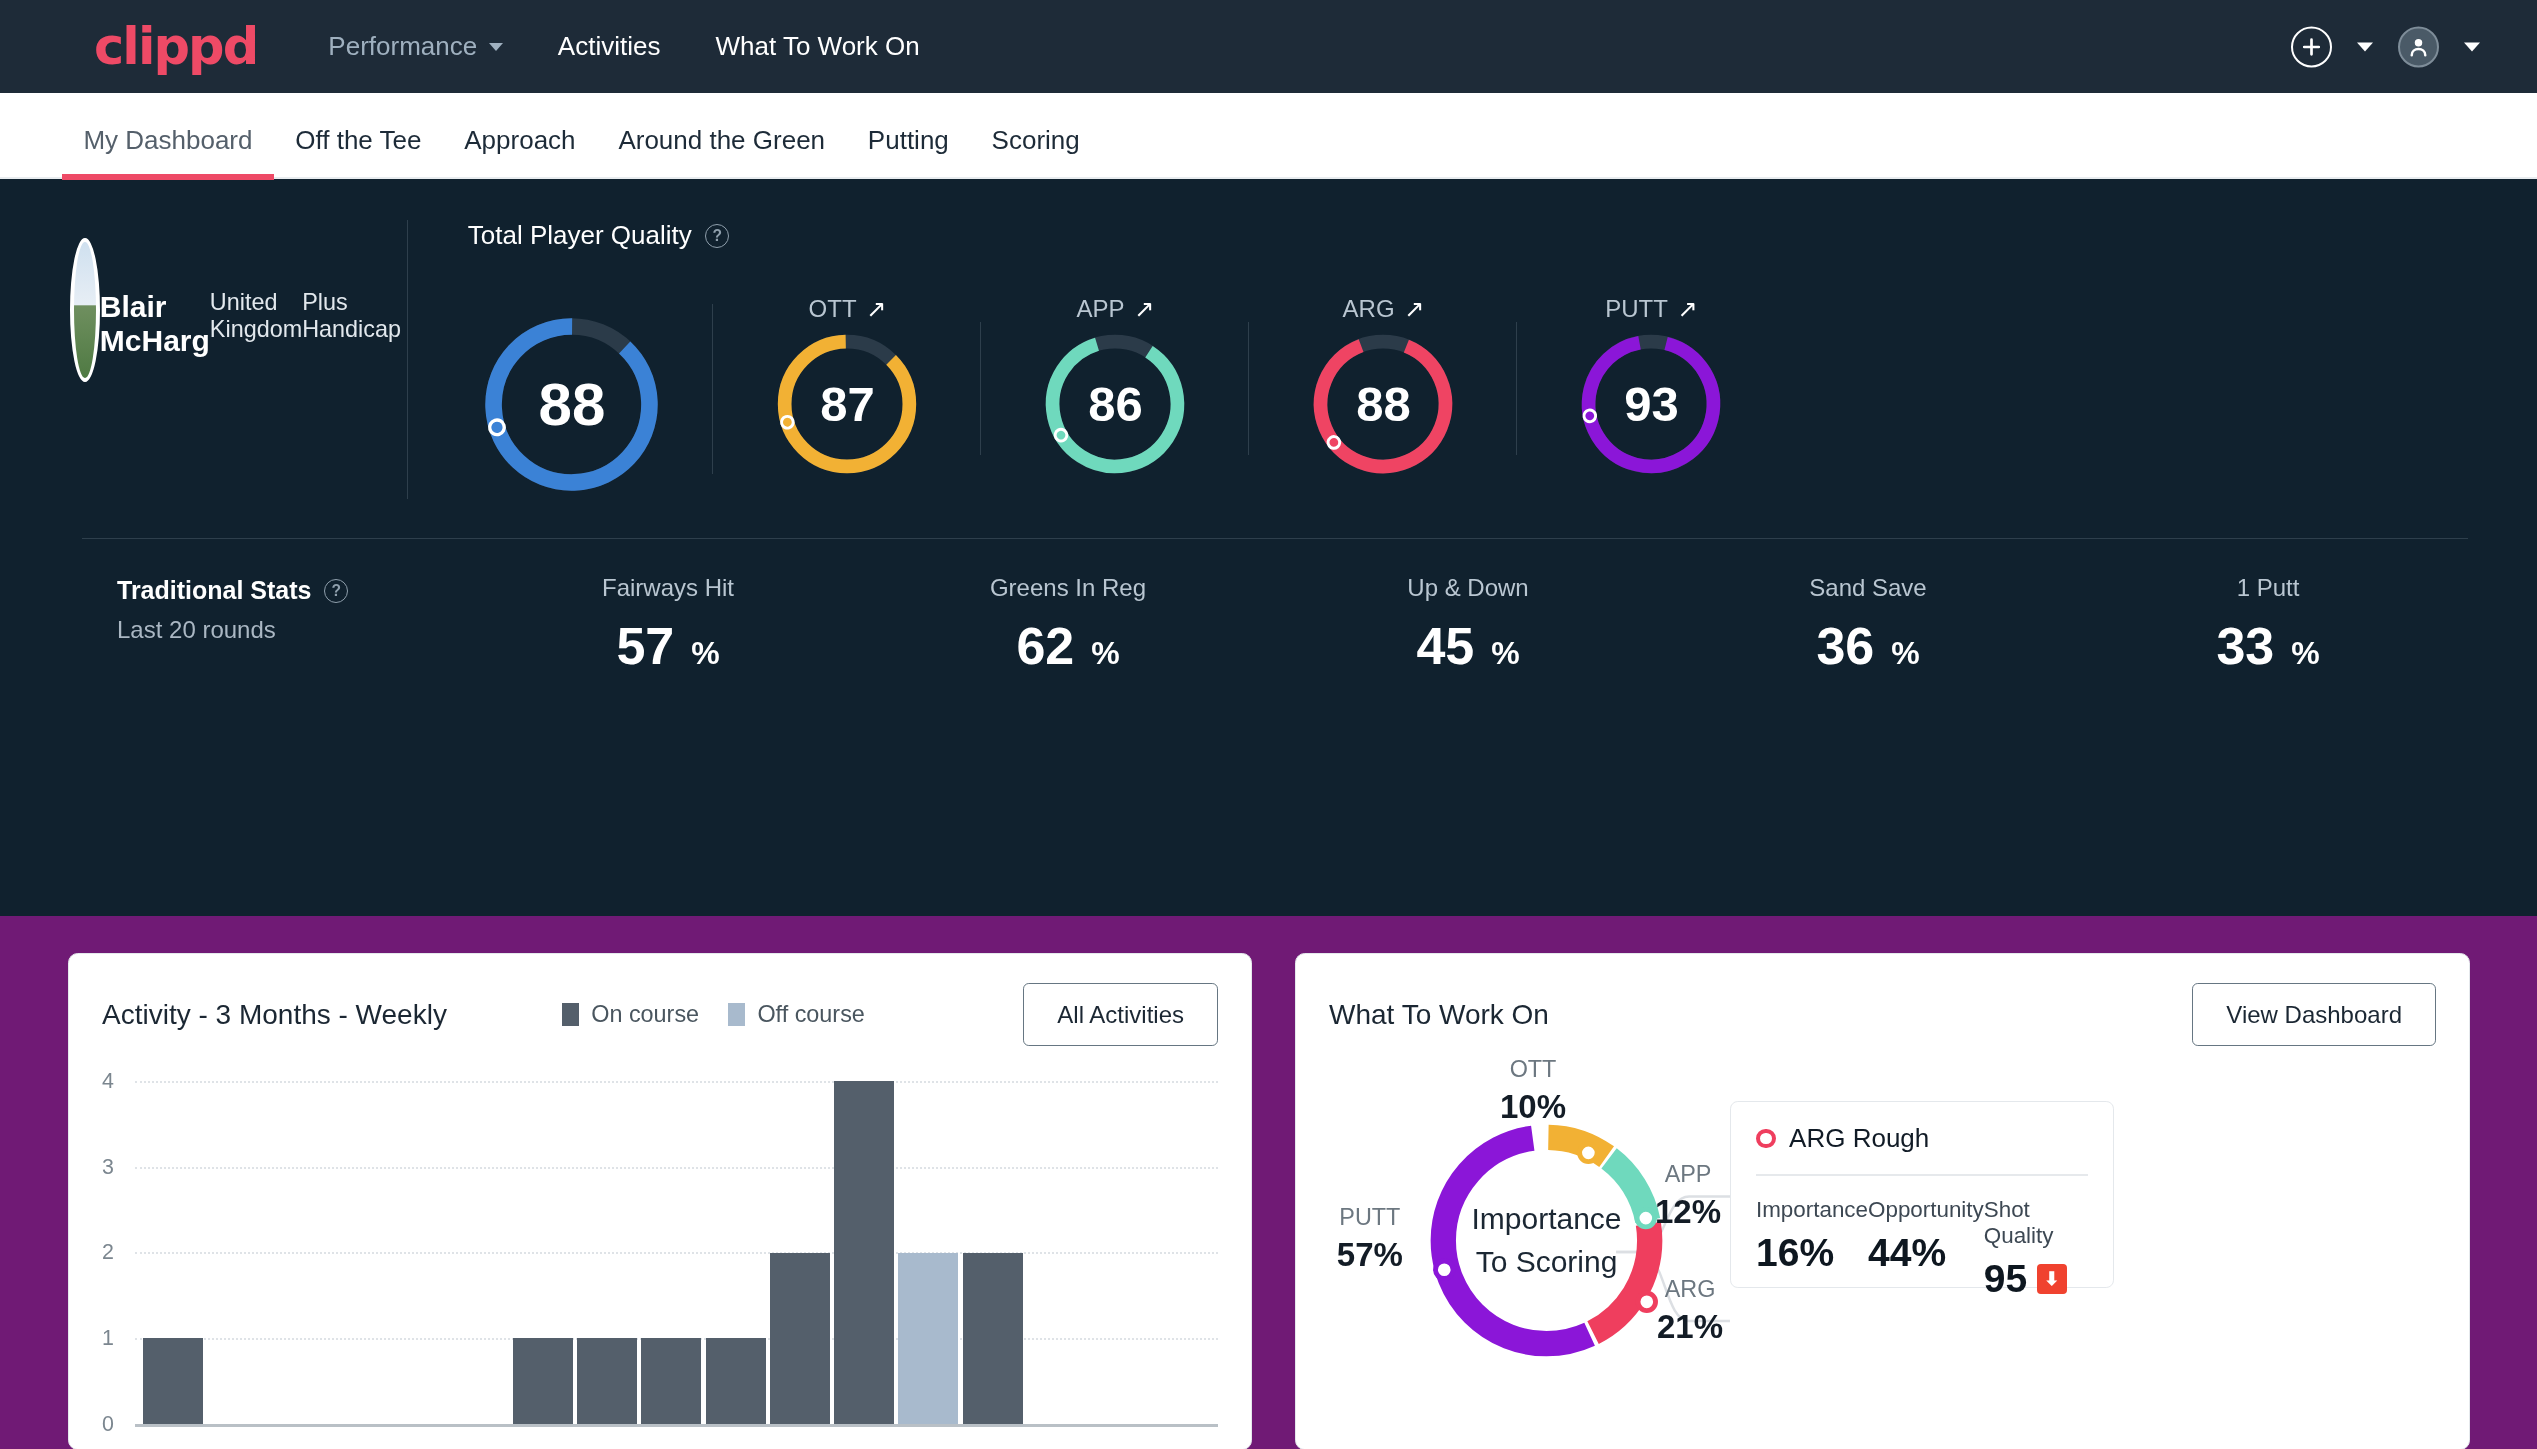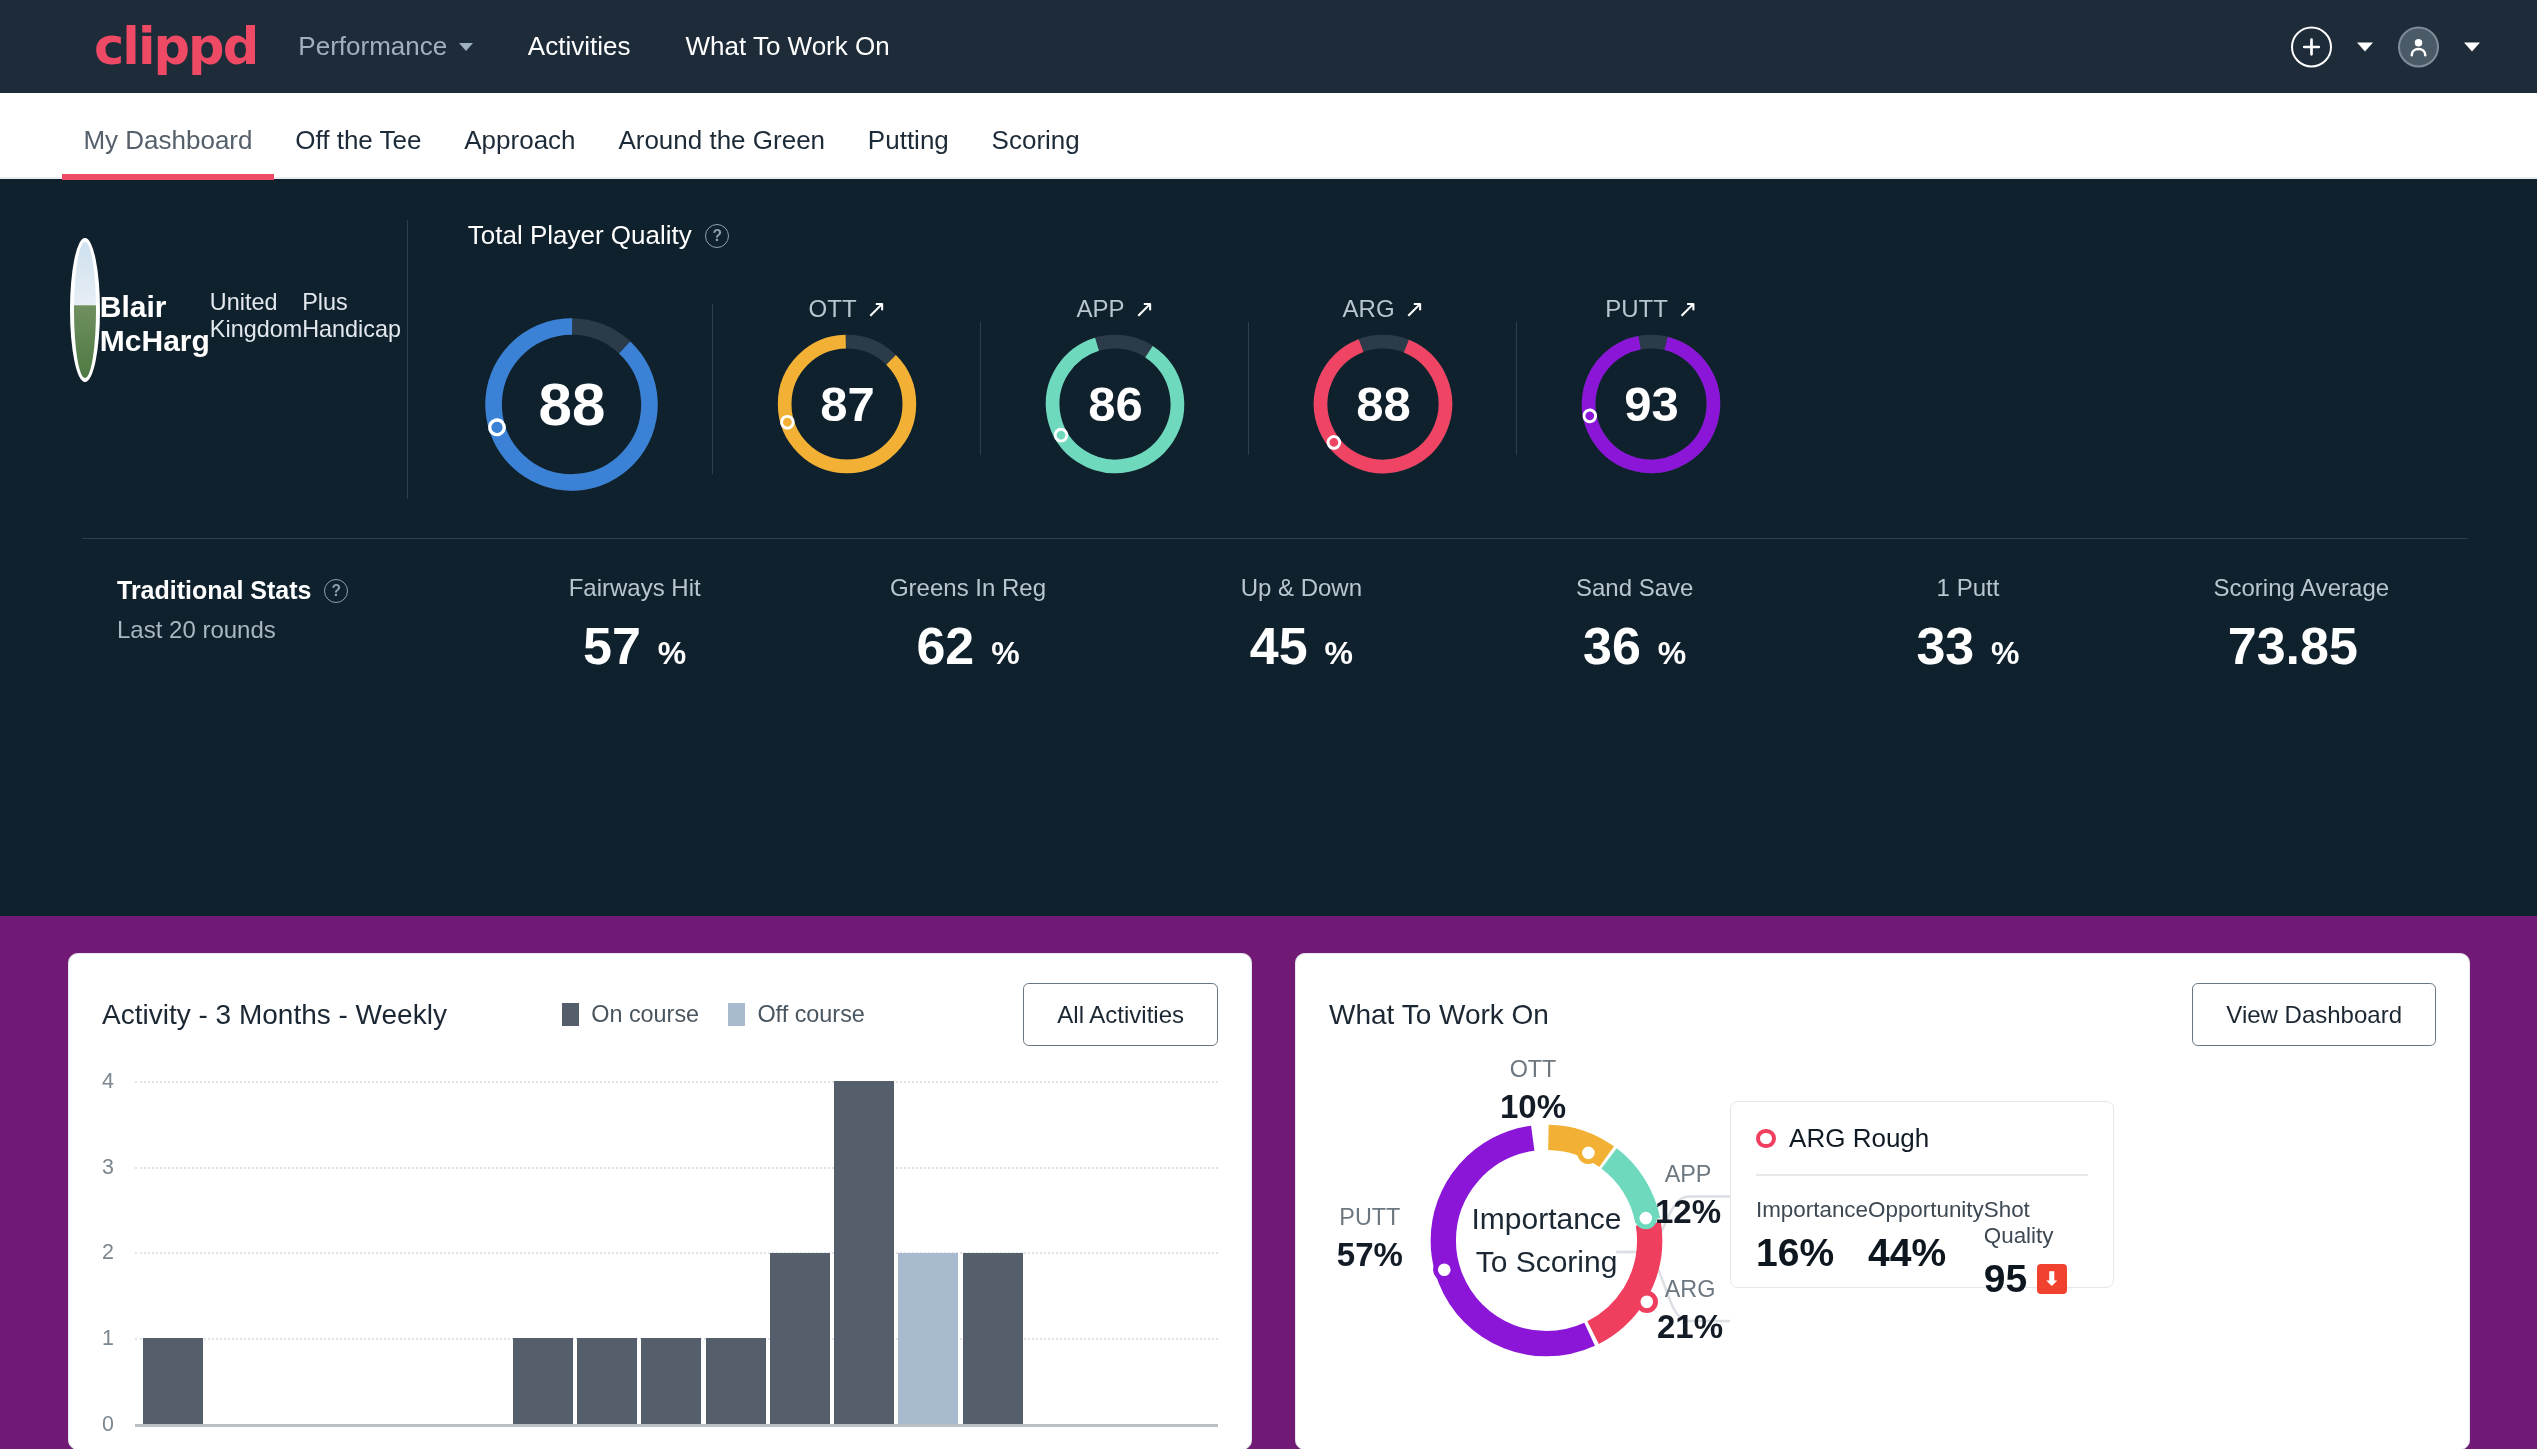--- a/index.html
+++ b/index.html
@@ -11,21 +11,21 @@
   }
 
   
   .topnav {
     height: 93px; background: #1e2b38;
     display: flex; align-items: center; padding: 0 47px;
     position: relative;
   }
   .logo {
     color: #ee4a66; font-size: 51px; font-weight: 700;
-    letter-spacing: -1.9px; margin-left: 47px; margin-right: 41px;
+    letter-spacing: -1.9px; margin-left: 47px; margin-right: 71px;
     font-family: "DejaVu Sans", sans-serif;
   }
   .navlinks { display: flex; align-items: center; gap: 55px; }
   .navlink {
     color: #ffffff; font-size: 26px; font-weight: 400;
     display: flex; align-items: center; gap: 11.7px; cursor: pointer;
   }
   .navlink.muted { color: #9fb0bf; }
   .chev {
     display: inline-block; width: 0; height: 0;
@@ -417,27 +417,20 @@
           <span class="unit">%</span>
         </div>
       </div>
       <div class="stat">
         <div class="stat-label">1 Putt</div>
         <div class="stat-val">
           <span>33</span>
           <span class="unit">%</span>
         </div>
       </div>
-      <div class="stat">
-        <div class="stat-label">Scoring Average</div>
-        <div class="stat-val">
-          <span>73.85</span>
-          <span class="unit"></span>
-        </div>
-      </div>
     </div>
   </div>
 </div>
 
 <div class="bottom">
 
   <div class="card card-l">
     <div class="card-head">
       <div class="card-title">Activity - 3 Months - Weekly</div>
       <div class="legend">

